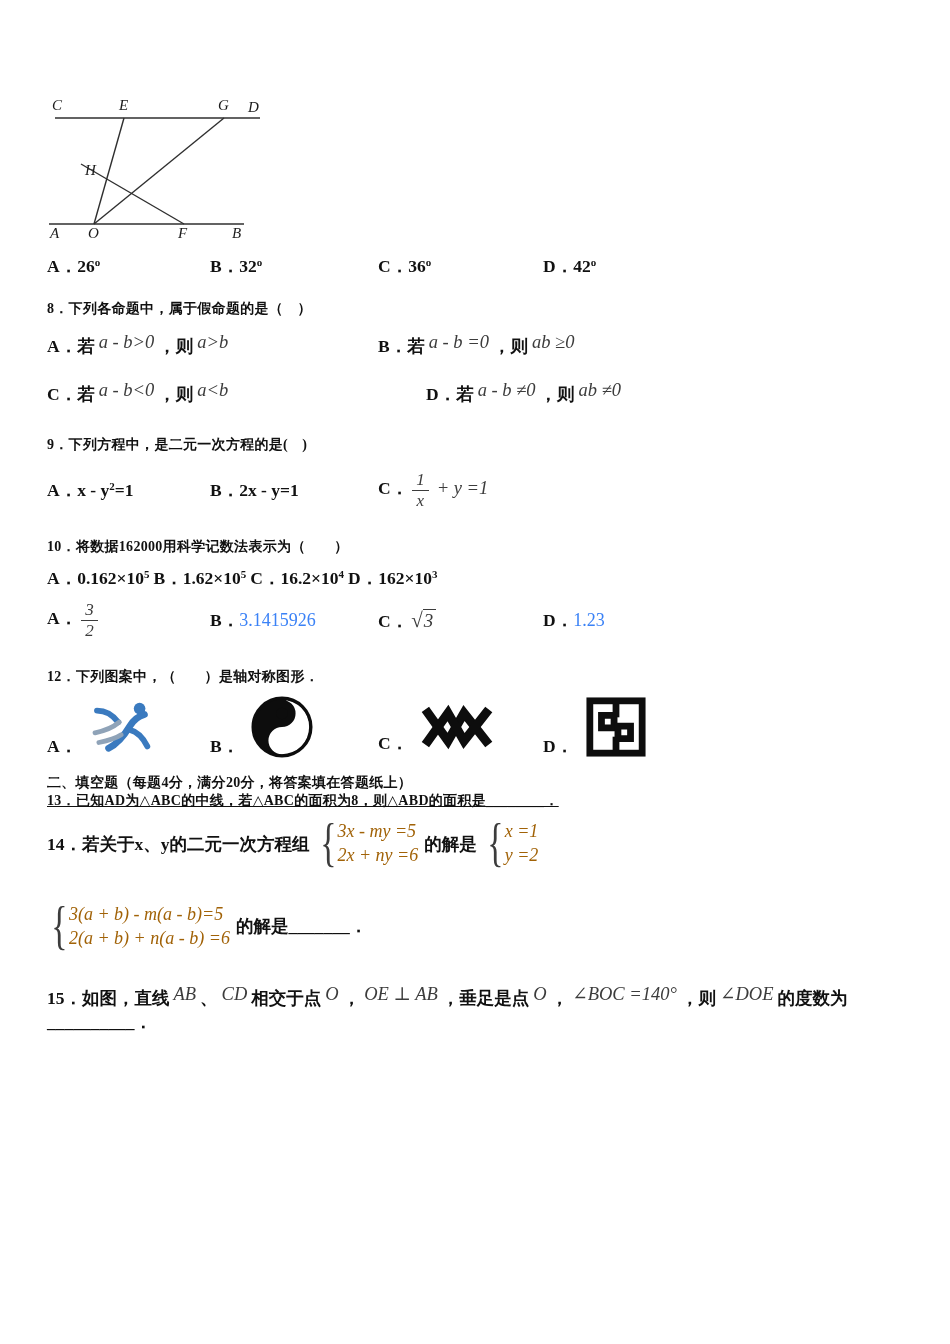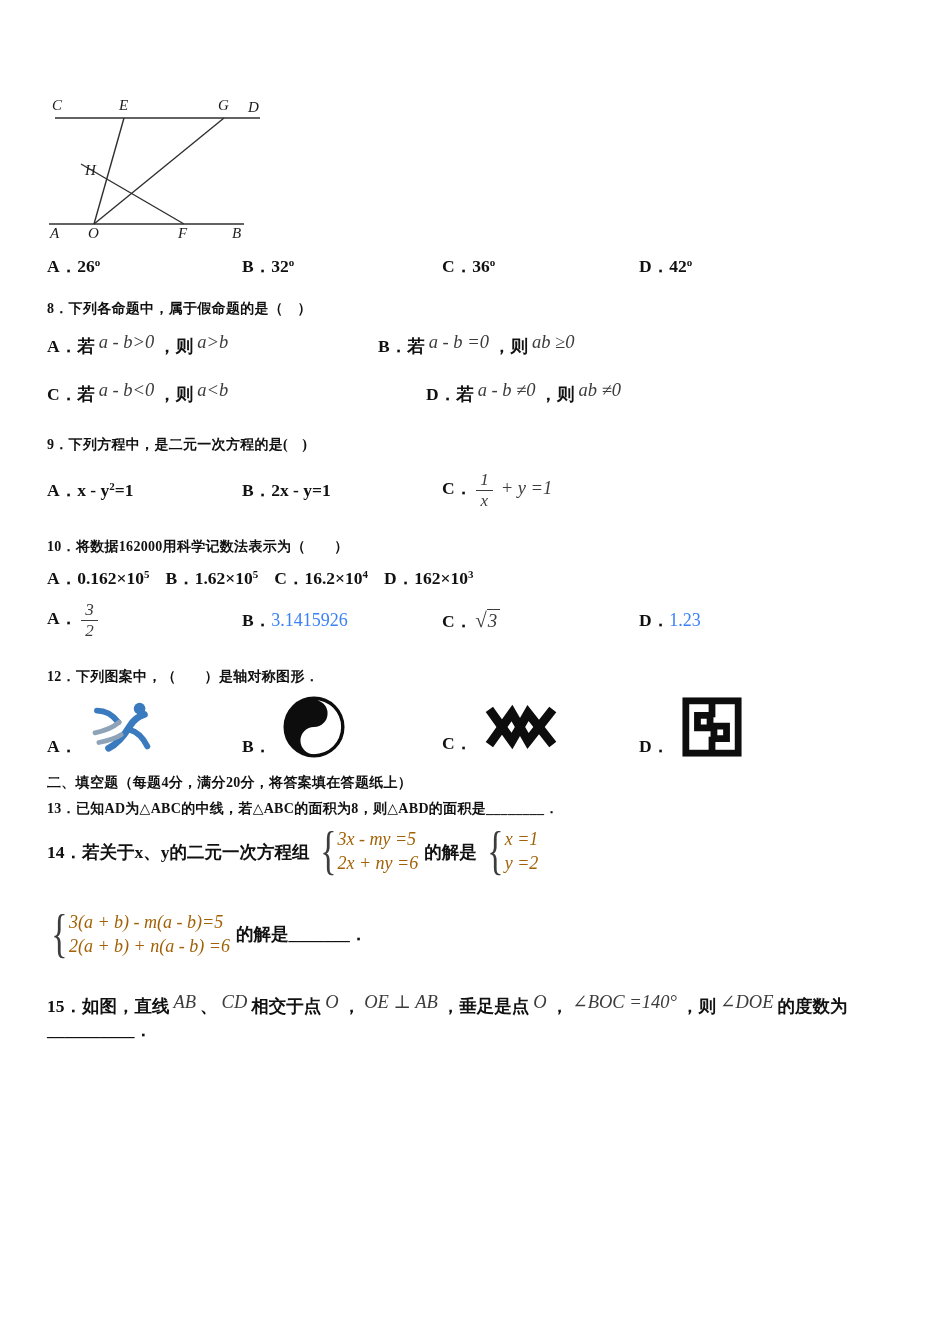--- a/index.html
+++ b/index.html
@@ -13,21 +13,21 @@
               font-size:15px; fill:#1c1c1c; }
 
   .stem { font-weight:bold; font-size:14px; letter-spacing:0.3px; }
   .bold-text { font-weight:bold; font-size:17.5px; }
   sup.bold-sup { font-weight:bold; font-size:11px; }
 
   .math { font-style:italic; color:#3c3c3c; font-size:18.5px; }
   .mraise { position:relative; top:-4px; }
   .gray { color:#3b82f6; font-size:18px; }
 
-  .opts4 { display:grid; grid-template-columns:163px 168px 165px 1fr; align-items:center;gap:32px; }
+  .opts4 { display:grid; grid-template-columns:163px 168px 165px 1fr; align-items:center; }
   .opts2 { display:grid; grid-template-columns:331px 1fr; align-items:center; }
   .opt-cell { white-space:nowrap; }
   .opt-cell .math { margin:0 4px;text-align:right; }
 
   .frac { display:inline-flex; flex-direction:column; align-items:center;
           vertical-align:middle; font-style:italic; color:#3c3c3c;
           font-size:17px; line-height:1.15; margin:0 4px; }
   .frac .num { border-bottom:1.3px solid #3c3c3c; padding:0 4px; }
   .frac .den { padding:0 4px; }
 
@@ -35,26 +35,26 @@
   .sqrt .rad-sign { font-style:normal; font-size:21px; }
   .sqrt .radicand { font-style:italic; border-top:1.4px solid #3c3c3c; padding:0 3px 0 1px; }
 
   .system { display:inline-flex; align-items:center; vertical-align:middle; margin:0 6px; }
   .brace { font-size:52px; color:#3c3c3c; line-height:0.9; font-weight:400;
            transform:scaleX(0.65); margin-right:-3px; }
   .sys-rows { display:flex; flex-direction:column; gap:3px; }
   .sys-row { font-style:italic; color:#a16207; font-size:18px; white-space:nowrap; }
 
   .flexline { display:flex; align-items:center; flex-wrap:nowrap; }
-  .q10opts { display:flex; gap:16px; margin-top:10px; }
+  .q10opts { display:flex; gap:4px; margin-top:10px; }
   .iconrow .opt-cell { display:flex; align-items:flex-end; gap:12px; }
 
   .mt14{margin-top:14px;} .mt16{margin-top:16px;} .mt22{margin-top:22px;}
   .mt24{margin-top:24px;gap:48px;} .mt28{margin-top:28px;}
-  .mt30{margin-top:30px;} .mt36{margin-top:36px;} .mt8{margin-top:8px;}
+  .mt30{margin-top:30px;} .mt36{margin-top:36px;} .mt8{text-decoration:underline;}
   .mt10{margin-top:10px;}
 </style>
 </head>
 <body>
 
 <div class="page">
 
   <svg class="fig" viewBox="0 0 225 144" width="225" height="144">
     <line x1="8" y1="22" x2="213" y2="22"></line>
     <line x1="2" y1="128" x2="197" y2="128"></line>

